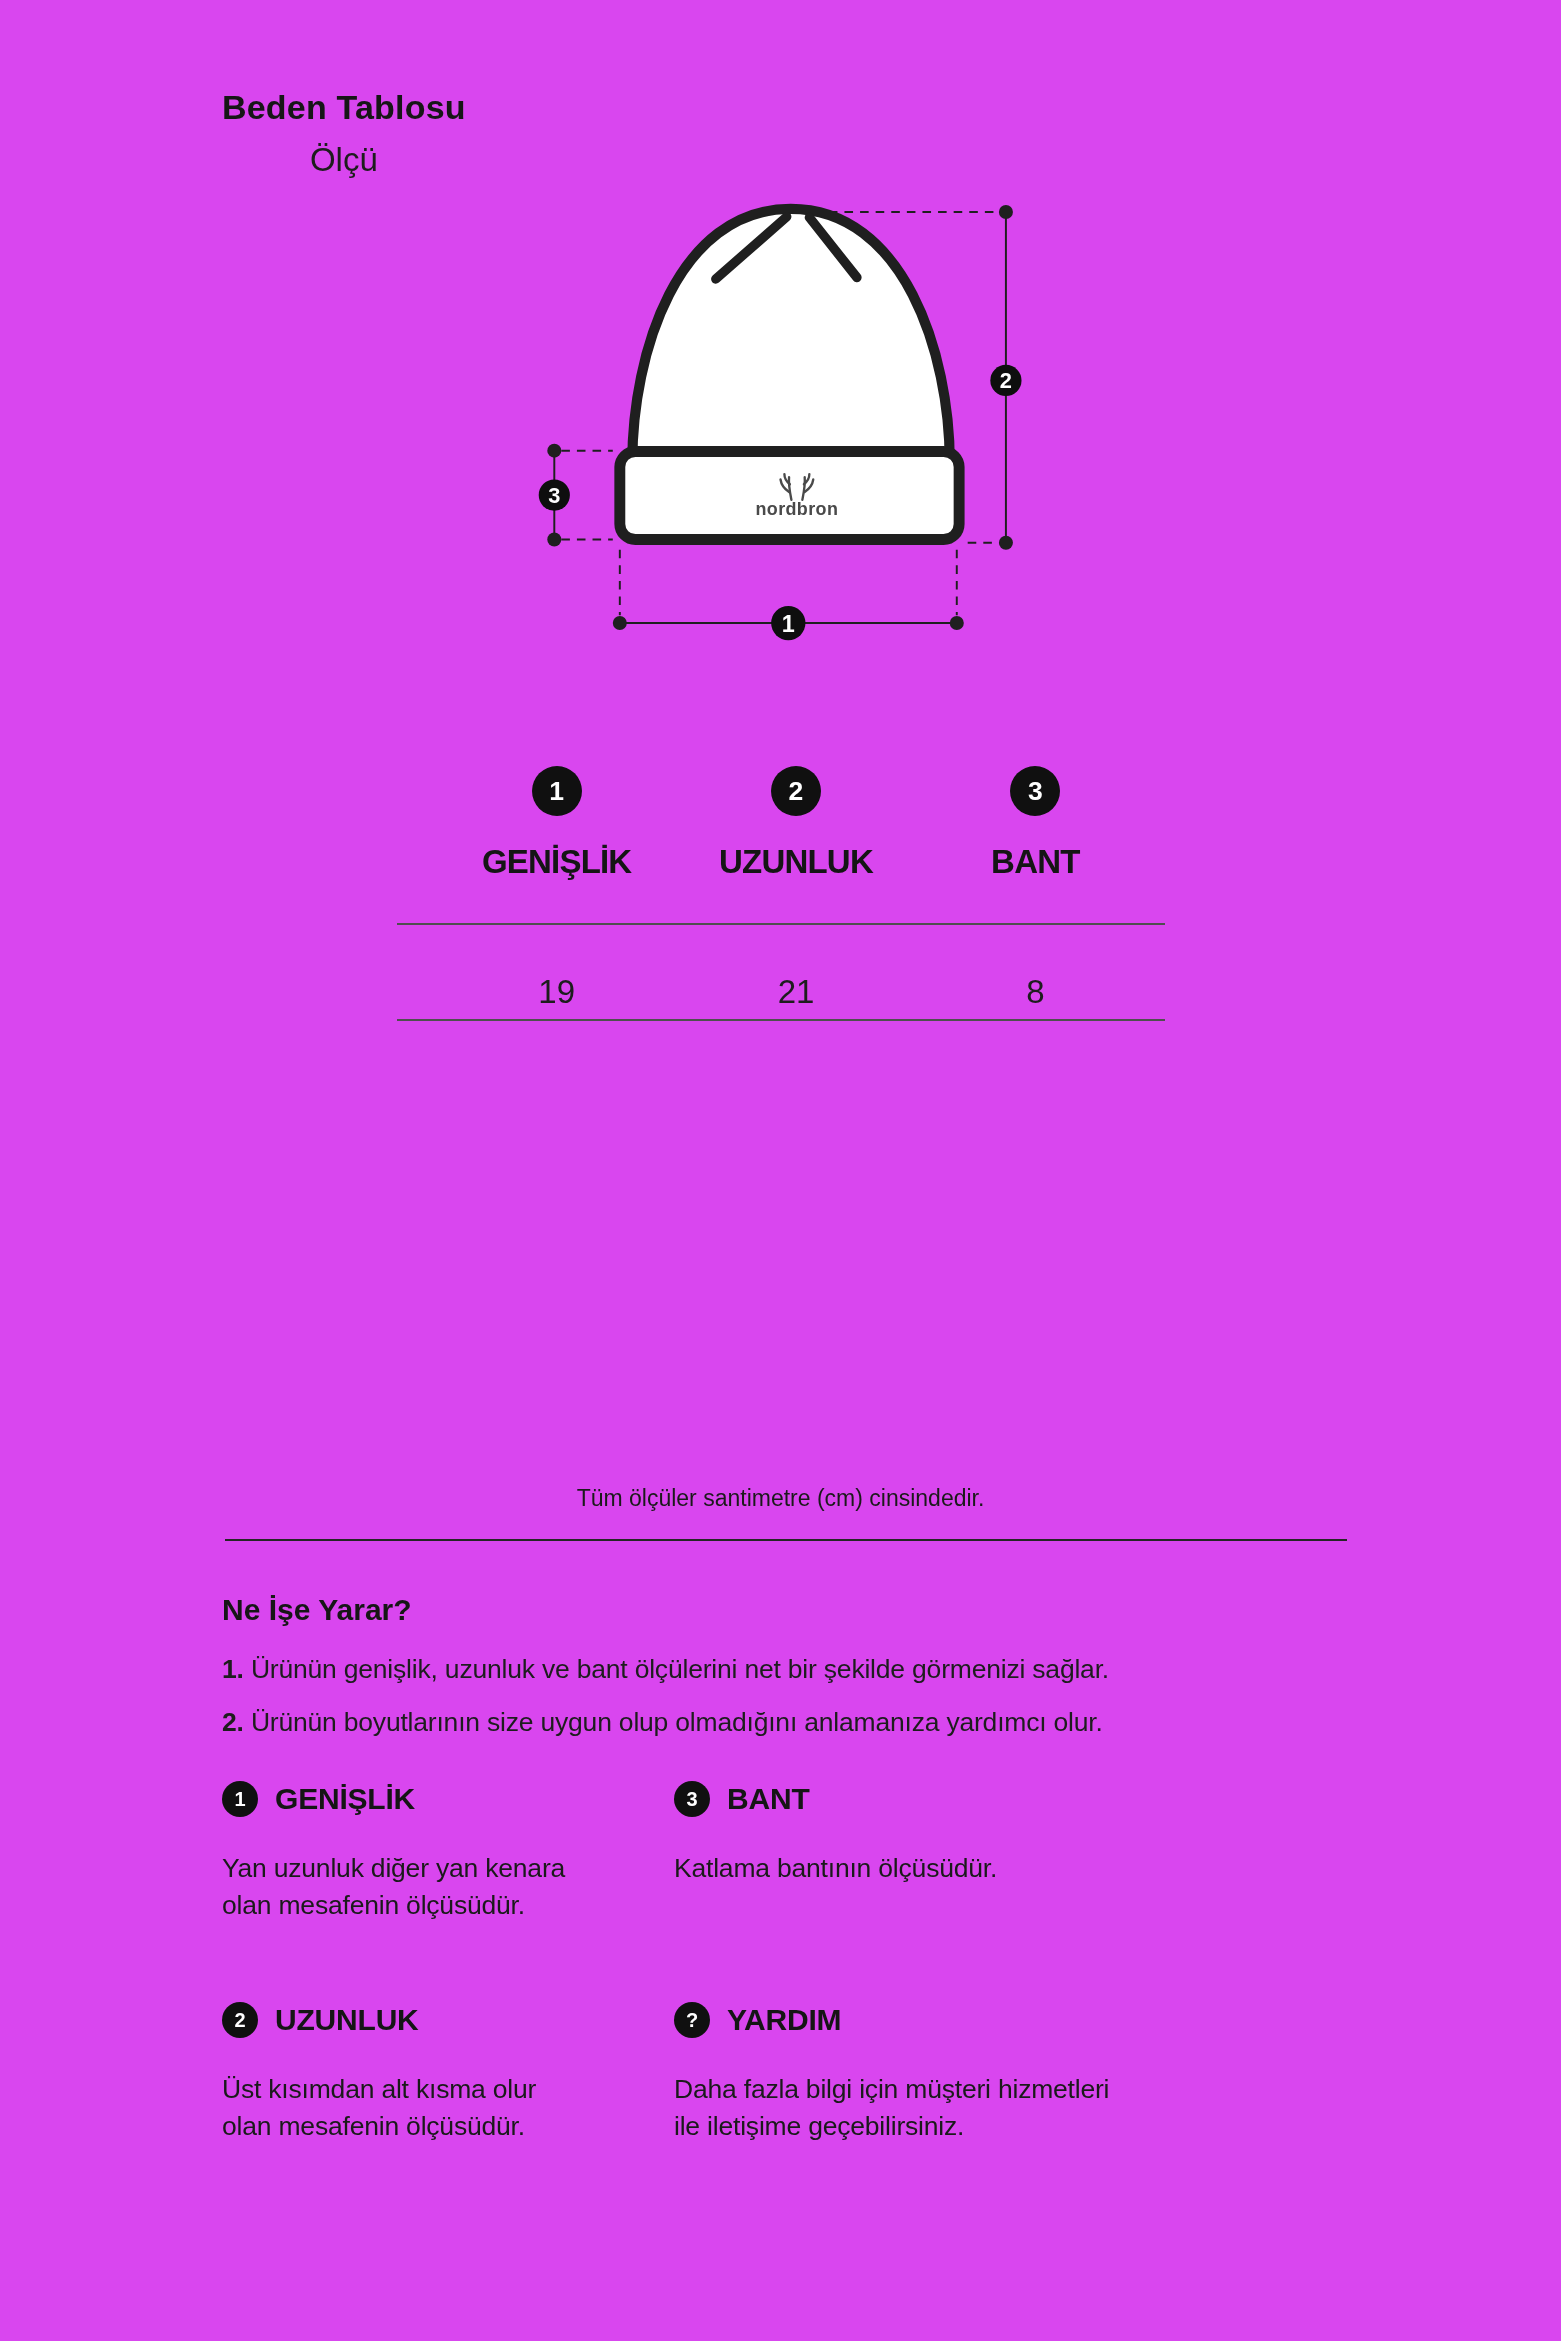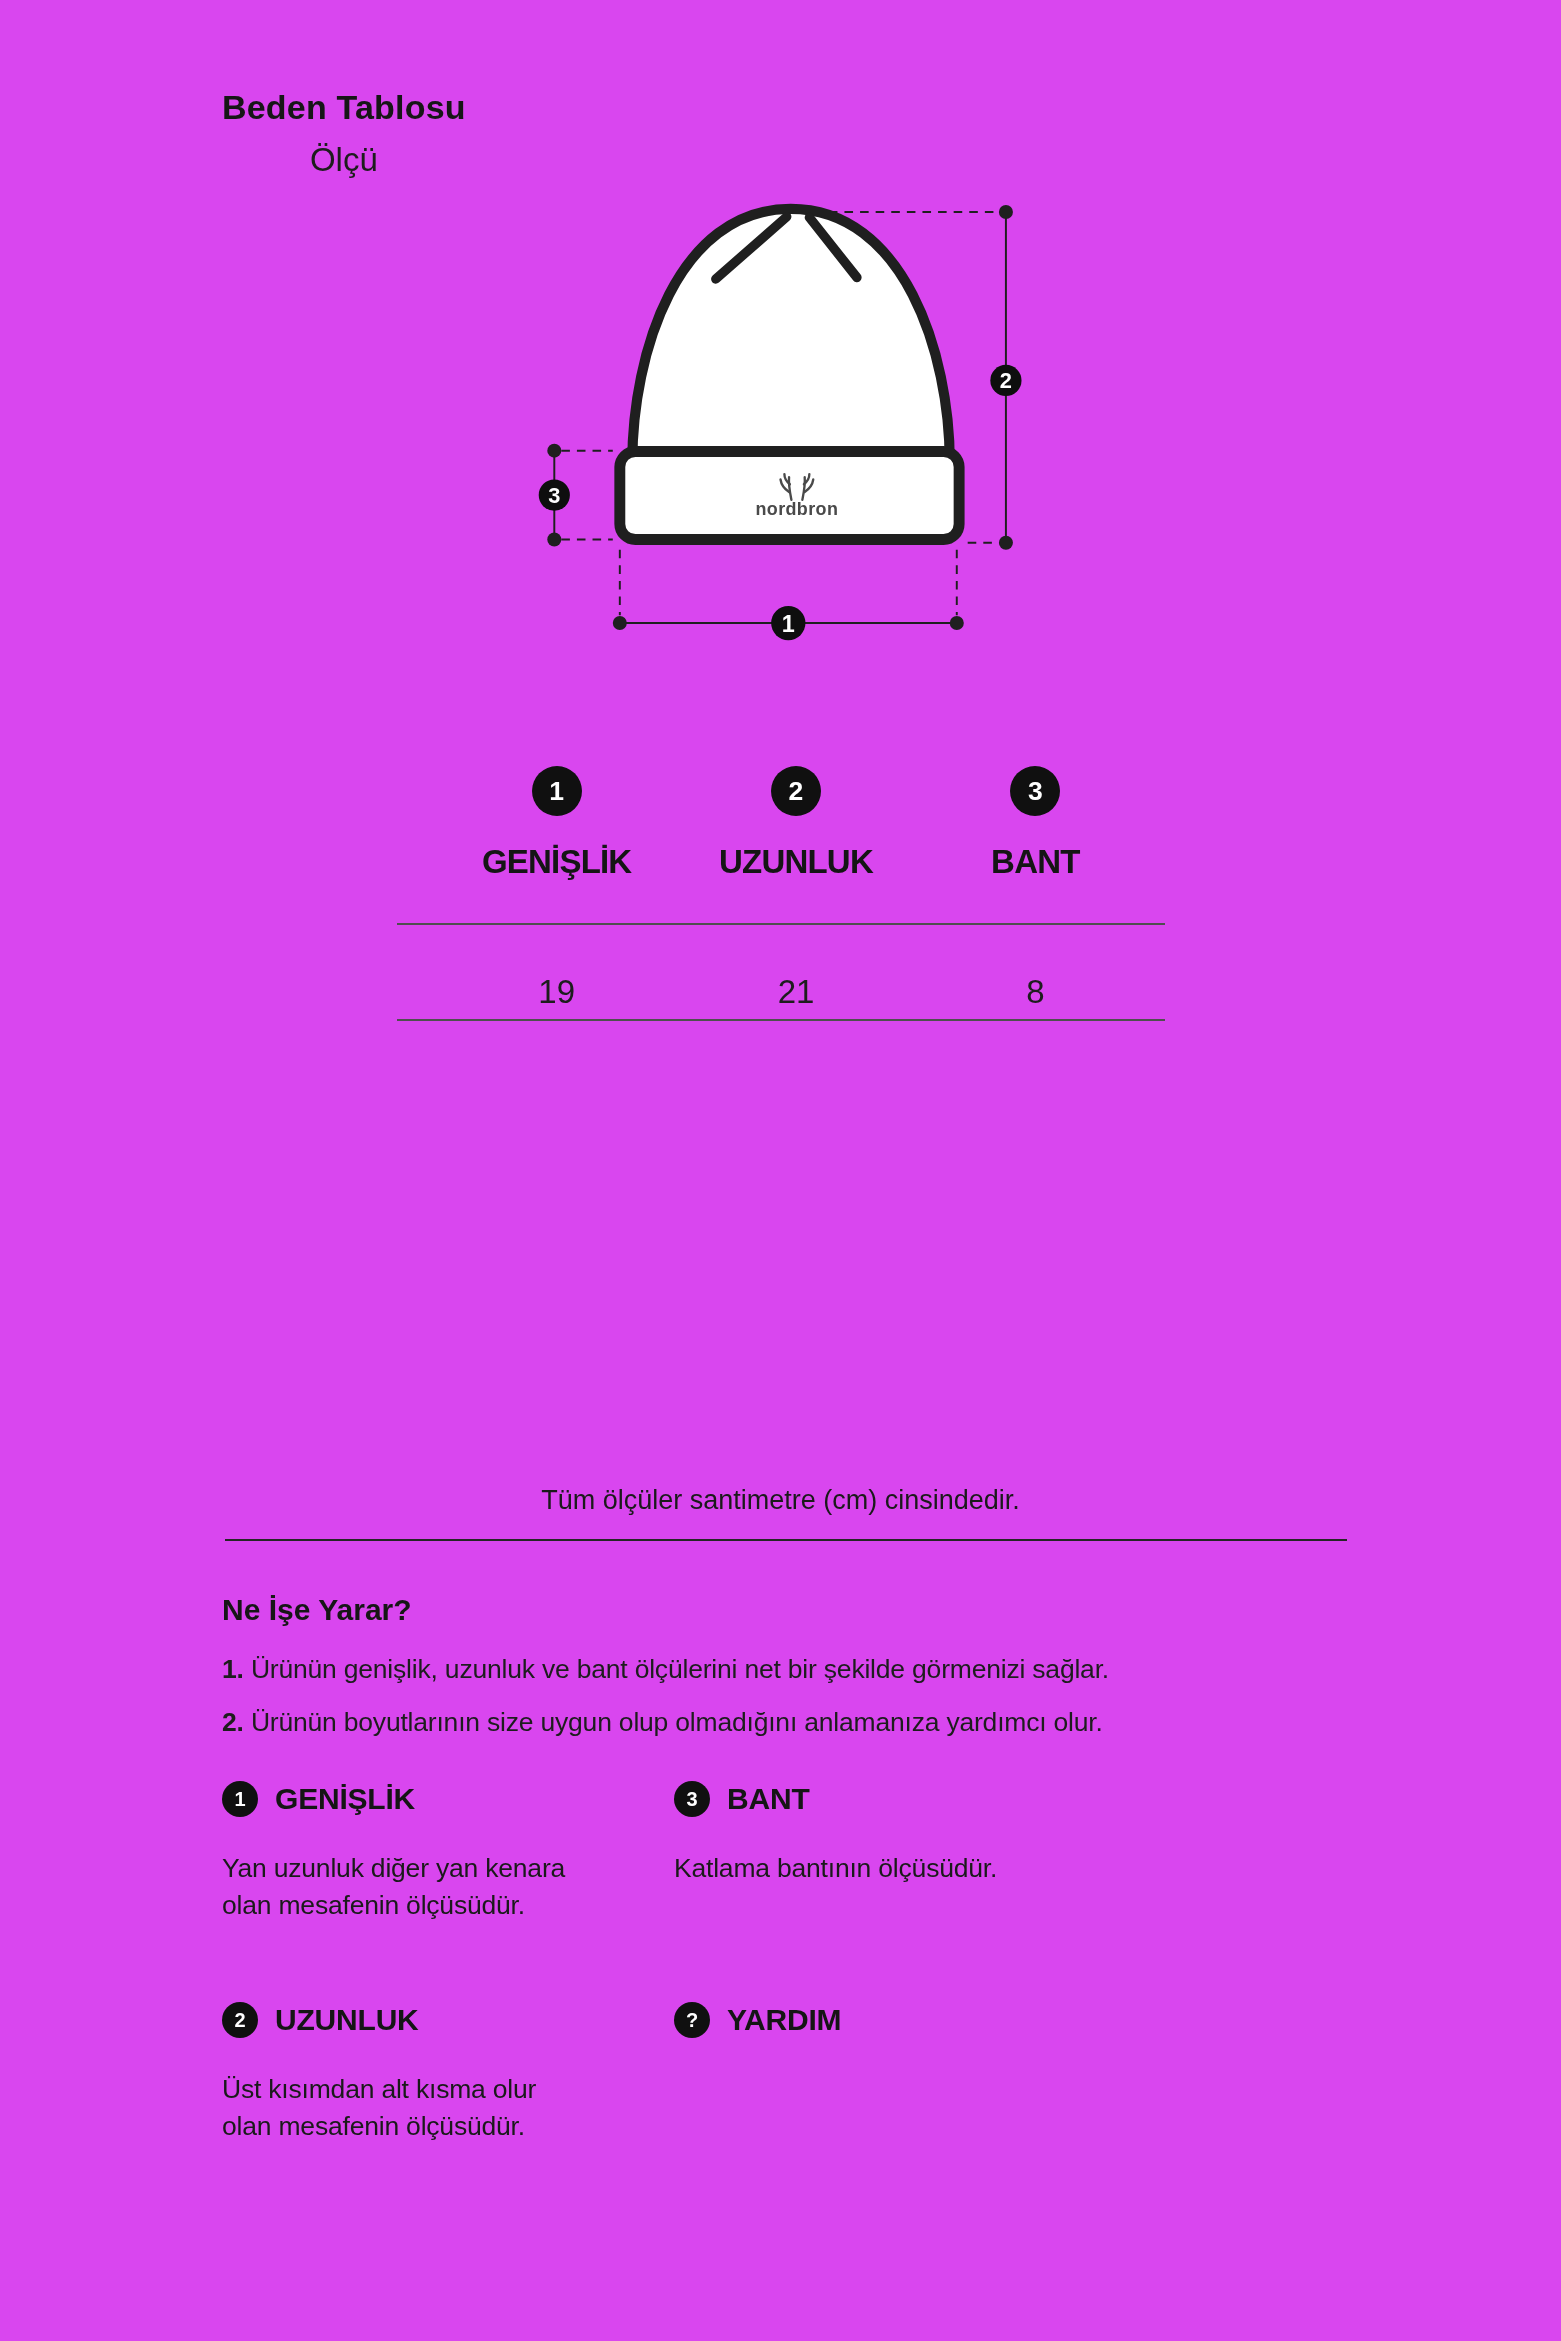--- a/index.html
+++ b/index.html
@@ -30,21 +30,21 @@
   .t-row{left:437px;width:718px;display:flex;}
   .t-col{flex:1;display:flex;align-items:center;justify-content:center;text-align:center;}
   .badge-lg{width:50px;height:50px;border-radius:50%;background:#101010;color:#fff;
             font-size:26.5px;font-weight:700;display:flex;align-items:center;justify-content:center;}
   .t-headers{top:840px;height:44px;}
   .t-headers .t-col{font-size:33px;font-weight:700;letter-spacing:-0.8px;color:#151515;}
   .t-values{top:946px;height:44px;}
   .t-values .t-col{font-size:33px;font-weight:400;color:#1d1d1d;margin-top:46px;}
   .t-line{left:397px;width:768px;height:1.6px;background:#4f4f4f;}
 
-  .units-note{left:0;top:1485px;width:1561px;text-align:center;font-size:27px;color:#1a1a1a;}
+  .units-note{left:0;top:1485px;width:1561px;text-align:center;font-size:23px;color:#1a1a1a;}
 
   .divider{left:225px;top:1539px;width:1122px;height:2.3px;background:#262626;}
 
   
   .purpose{left:222px;top:1593px;width:1218px;}
   .purpose h2{margin:0 0 23.4px 0;font-size:30px;font-weight:700;color:#161616;}
   .p-item{font-size:26.5px;line-height:39px;margin-bottom:13.3px;letter-spacing:-0.2px;}
   .p-item .p-num{font-weight:700;}
 
   
@@ -189,16 +189,20 @@
       <div>Üst kısımdan alt kısma olur</div>
       <div>olan mesafenin ölçüsüdür.</div>
     </div>
   </div>
 
   <div class="abs def-block" style="left:674px;top:2002px">
     <div class="def-head">
       <span class="badge-sm">?</span>
       <span class="def-title">YARDIM</span>
     </div>
+    <div class="def-body">
+      <div>Daha fazla bilgi için müşteri hizmetleri</div>
+      <div>ile iletişime geçebilirsiniz.</div>
+    </div>
   </div>
 
 </div>
 
 
 </body></html>

